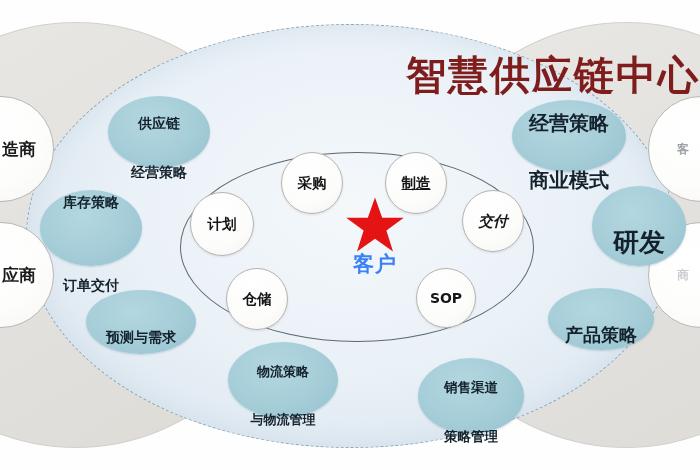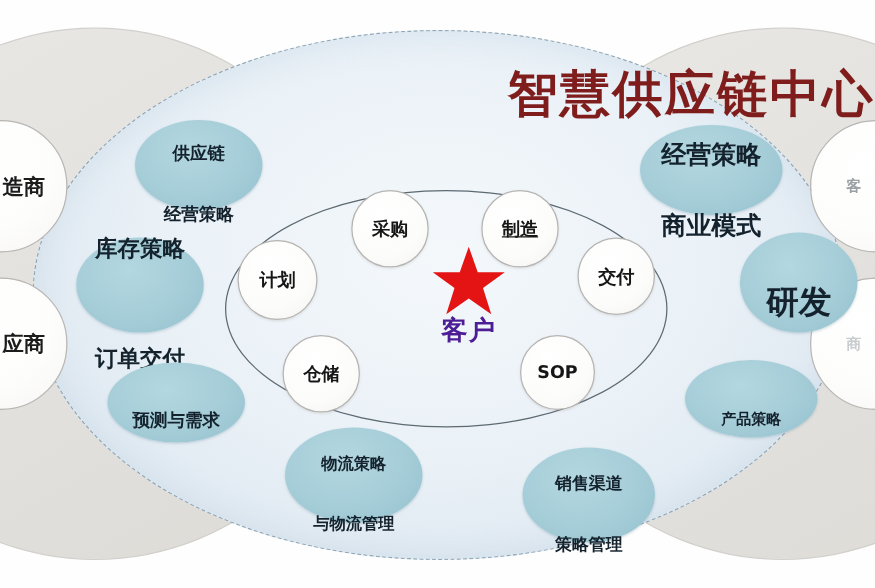--- a/index.html
+++ b/index.html
@@ -55,50 +55,50 @@
   .sat{
     position:absolute;border-radius:50%;
     background:radial-gradient(ellipse at 42% 34%,#b4d7e0 0%,#a5cdd8 55%,#93c0cd 100%);
     display:flex;flex-direction:column;align-items:center;justify-content:center;
     color:#13222c;font-weight:700;line-height:1.25;text-align:center;
     box-shadow:0 1px 2px rgba(120,150,165,.35);
   }
   .sat span{display:block;white-space:nowrap;margin-top:32px;}
 
   #sat-scis  {left:108px;top:96px; width:102px;height:72px;font-size:14px;}
-  #sat-inv   {left:61px; top:190px;width:102px;height:76px;font-size:18px;gap:34px;}
+  #sat-inv   {left:40px; top:190px;width:102px;height:76px;font-size:14px;gap:34px;}
   #sat-fc    {left:86px; top:290px;width:110px;height:64px;font-size:14px;justify-content:center;}
   #sat-log   {left:228px;top:342px;width:110px;height:76px;font-size:13px;}
   #sat-sales {left:418px;top:358px;width:106px;height:76px;font-size:13.5px;}
-  #sat-prod  {left:548px;top:288px;width:106px;height:62px;font-size:12px;}
+  #sat-prod  {left:548px;top:288px;width:106px;height:62px;font-size:18px;}
   #sat-rd    {left:592px;top:186px;width:94px;height:80px;font-size:26px;}
   #sat-biz   {left:512px;top:100px;width:114px;height:72px;font-size:20px;}
 
   
   .node{
     position:absolute;border-radius:50%;
     background:radial-gradient(circle at 40% 32%,#ffffff 0%,#fcfcfb 60%,#f3f2f0 100%);
     border:1px solid #b6b4b1;
     display:flex;align-items:center;justify-content:center;
     color:#161616;font-weight:700;font-size:14.5px;
     box-shadow:0 1px 2px rgba(140,140,140,.22);
   }
   #node-plan  {left:190px;top:192px;width:62px;height:62px;}
   #node-buy   {left:281px;top:152px;width:60px;height:60px;}
   #node-make  {left:385px;top:152px;width:60px;height:60px;text-decoration:underline;}
-  #node-deliv {left:462px;top:190px;width:60px;height:60px;}
+  #node-deliv {left:462px;top:190px;width:60px;height:60px;font-style:italic;}
   #node-sop   {left:416px;top:268px;width:58px;height:58px;font-size:14px;}
   #node-kpi   {left:337px;top:296px;width:58px;height:58px;font-size:14px;}
   #node-wh    {left:226px;top:268px;width:60px;height:60px;}
 
   
   #center-mark{position:absolute;left:320px;top:196px;width:110px;height:92px;
     display:flex;flex-direction:column;align-items:center;}
   #star{width:60px;height:58px;}
-  #center-label{margin-top:-4px;font-size:21px;font-weight:700;color:#4c1d95;letter-spacing:1px;}
+  #center-label{margin-top:-4px;font-size:21px;font-weight:700;color:#3b82f6;letter-spacing:1px;}
 
   
   #title{
     position:absolute;left:0;top:48px;width:700px;text-align:right;
     font-size:40px;font-weight:700;color:#7f1d1d;letter-spacing:2px;
   }
 </style>
 </head>
 <body>
 

